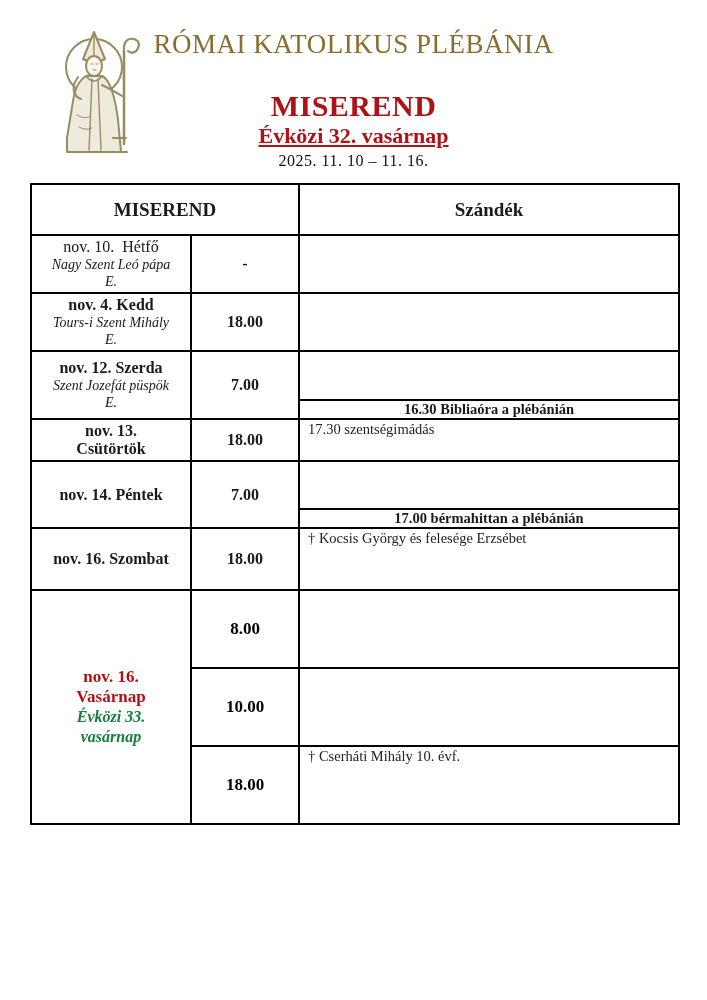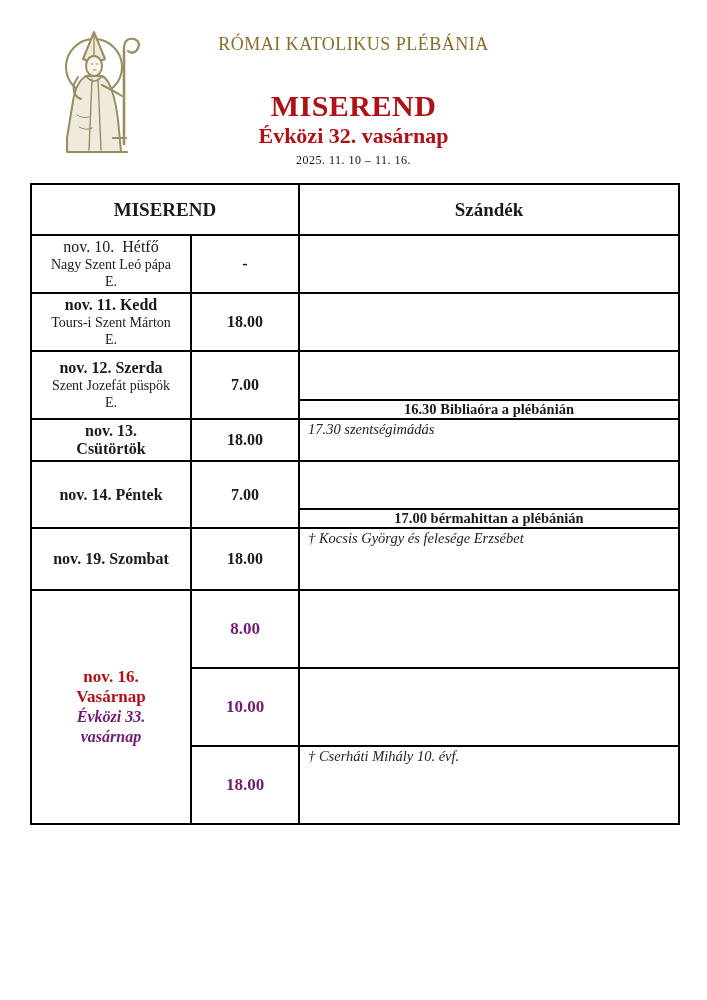--- a/index.html
+++ b/index.html
@@ -12,37 +12,38 @@
     color:#1a1a1a;
     overflow:hidden;
   }
   
   .logo{
     position:absolute;left:47px;top:25px;width:103px;height:133px;
   }
   .header{ text-align:center; padding-top:26px; }
   .parish{
     color:#8a6c2e;
-    font-size:18px;line-height:37px;
+    font-size:27px;line-height:37px;
     letter-spacing:.5px;
     font-weight:500;
   }
   .title{
     margin-top:26px;
     color:#ae1216;
     font-size:30px;line-height:33px;
     font-weight:bold;letter-spacing:.5px;
   }
   .subtitle{
     color:#ae1216;
     font-size:22px;line-height:27px;
     font-weight:bold;
+    text-decoration:underline;
   }
   .daterange{
-    font-size:12px;line-height:23px;
+    font-size:16px;line-height:23px;
     color:#111;
     letter-spacing:.5px;
   }
   
   table.sched{
     border-collapse:collapse;
     table-layout:fixed;
     margin:11px 0 0 30px;
     width:648px;
   }
@@ -58,39 +59,39 @@
     font-size:19px;font-weight:bold;
     text-align:center;vertical-align:middle;
     height:49px;
   }
   td.date{
     text-align:center;vertical-align:middle;
     padding:2px 18px;
   }
   .date-line1{font-size:16px;white-space:pre-wrap;}
   .date-line1.b{font-weight:bold;}
-  .feast{font-size:14px;line-height:17px;}
+  .feast{font-size:14px;font-style:italic;line-height:17px;}
   td.time{
     text-align:center;vertical-align:middle;
     font-size:16px;font-weight:bold;
   }
   td.intent{
     vertical-align:top;text-align:left;
     padding:1px 8px;
-    font-size:14.5px;font-style:italic;
+    font-size:14.5px;
     color:#222;
   }
   td.note{
     border-top-width:1px;
     text-align:center;vertical-align:middle;
     font-size:14.5px;font-weight:bold;
   }
   tr.sun .date-line1{color:#b01116;font-size:17px;font-weight:bold;}
-  .sun-feast{color:#701a75;font-size:16px;font-weight:bold;font-style:italic;line-height:20px;}
-  td.time.red{color:#701a75;font-size:17px;}
+  .sun-feast{color:#15803d;font-size:16px;font-weight:bold;font-style:italic;line-height:20px;}
+  td.time.red{color:#000000;font-size:17px;}
   
   tr.r-mon td{height:35px;}
   tr.r-tue td{height:42px;}
   tr.r-wed-a td{height:45px;}
   tr.r-wed-b td{height:16px;margin-left:15px;}
   tr.r-thu td{height:34px;}
   tr.r-fri-a td{height:44px;}
   tr.r-fri-b td{height:17px;}
   tr.r-sat td{height:56px;}
   tr.r-sun td{height:74px;}
@@ -149,22 +150,22 @@
       <td class="date">
         <div class="date-line1">nov. 10.  Hétfő</div>
         <div class="feast">Nagy Szent Leó pápa E.</div>
       </td>
       <td class="time">-</td>
       <td class="intent"></td>
     </tr>
 
     <tr class="r-tue">
       <td class="date">
-        <div class="date-line1 b">nov. 11. Kedd</div>
-        <div class="feast">Tours-i Szent Márton E.</div>
+        <div class="date-line1 b">nov. 4. Kedd</div>
+        <div class="feast">Tours-i Szent Mihály E.</div>
       </td>
       <td class="time">18.00</td>
       <td class="intent"></td>
     </tr>
 
     <tr class="r-wed-a">
       <td class="date" rowspan="2">
         <div class="date-line1 b">nov. 12. Szerda</div>
         <div class="feast">Szent Jozefát püspök E.</div>
       </td>
@@ -189,21 +190,21 @@
       </td>
       <td class="time" rowspan="2">7.00</td>
       <td class="intent"></td>
     </tr>
     <tr class="r-fri-b">
       <td class="note">17.00 bérmahittan a plébánián</td>
     </tr>
 
     <tr class="r-sat">
       <td class="date">
-        <div class="date-line1 b">nov. 19. Szombat</div>
+        <div class="date-line1 b">nov. 16. Szombat</div>
       </td>
       <td class="time">18.00</td>
       <td class="intent">† Kocsis György és felesége Erzsébet</td>
     </tr>
 
     <tr class="r-sun sun">
       <td class="date" rowspan="3">
         <div class="date-line1">nov. 16. Vasárnap</div>
         <div class="sun-feast">Évközi 33. vasárnap</div>
       </td>

